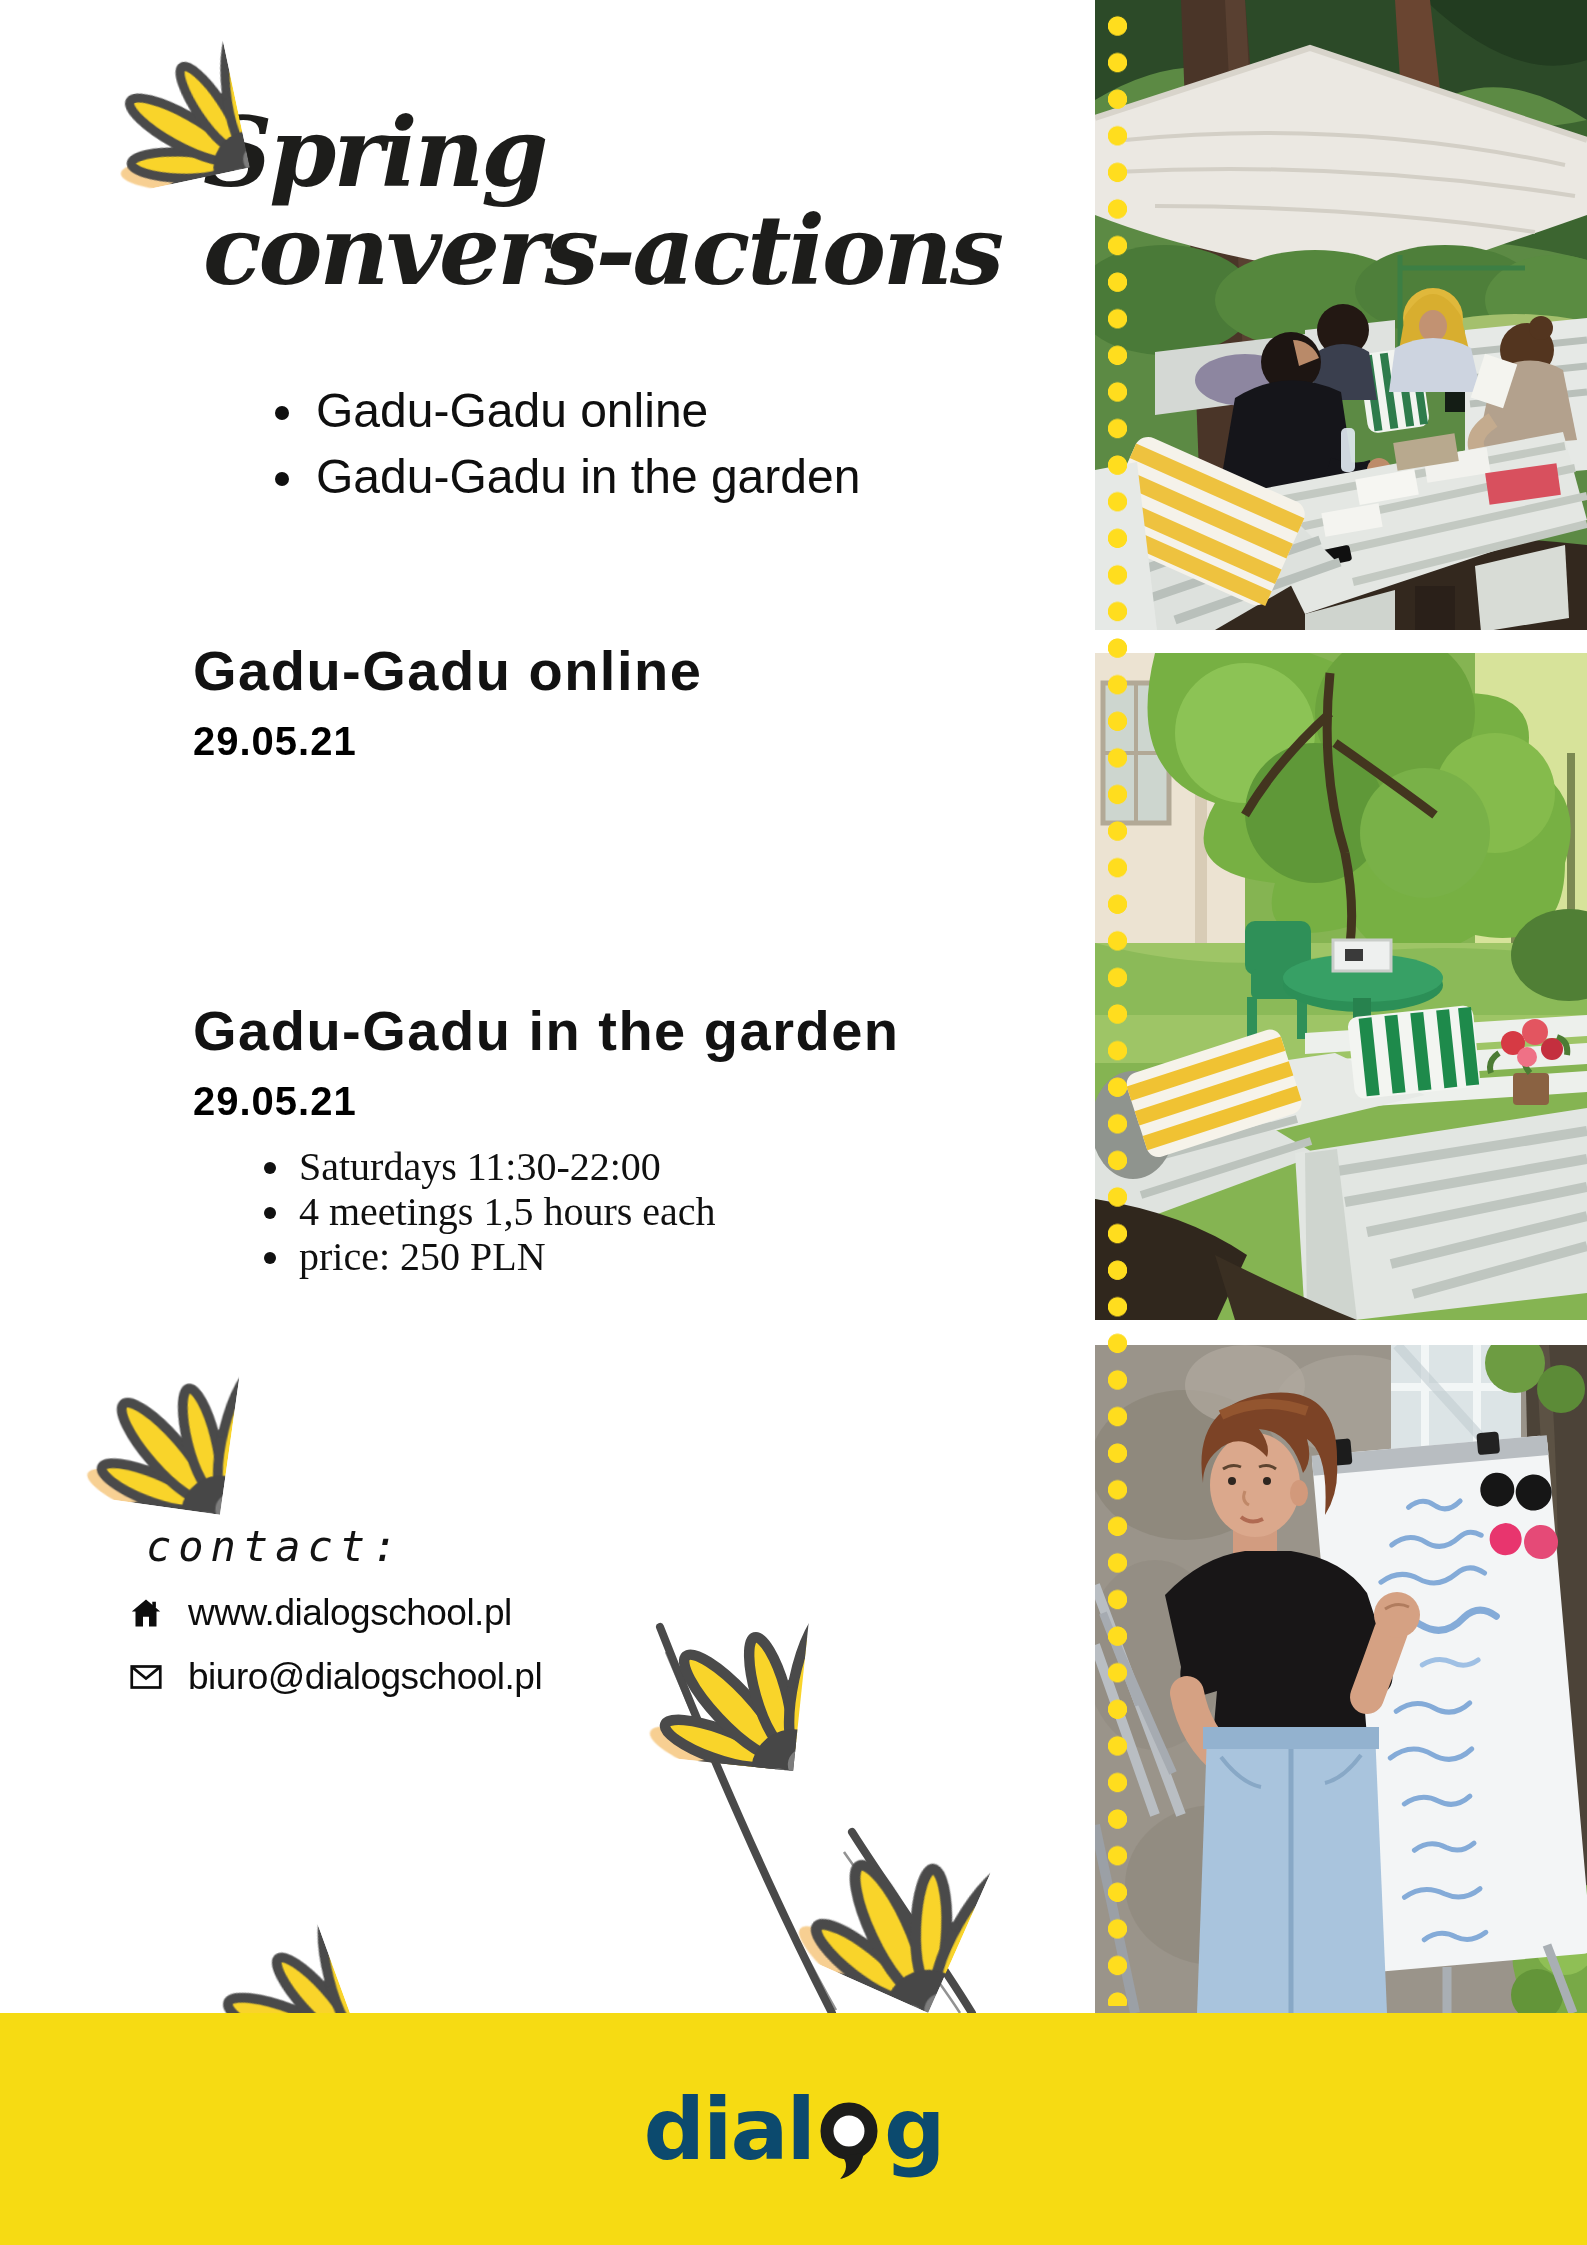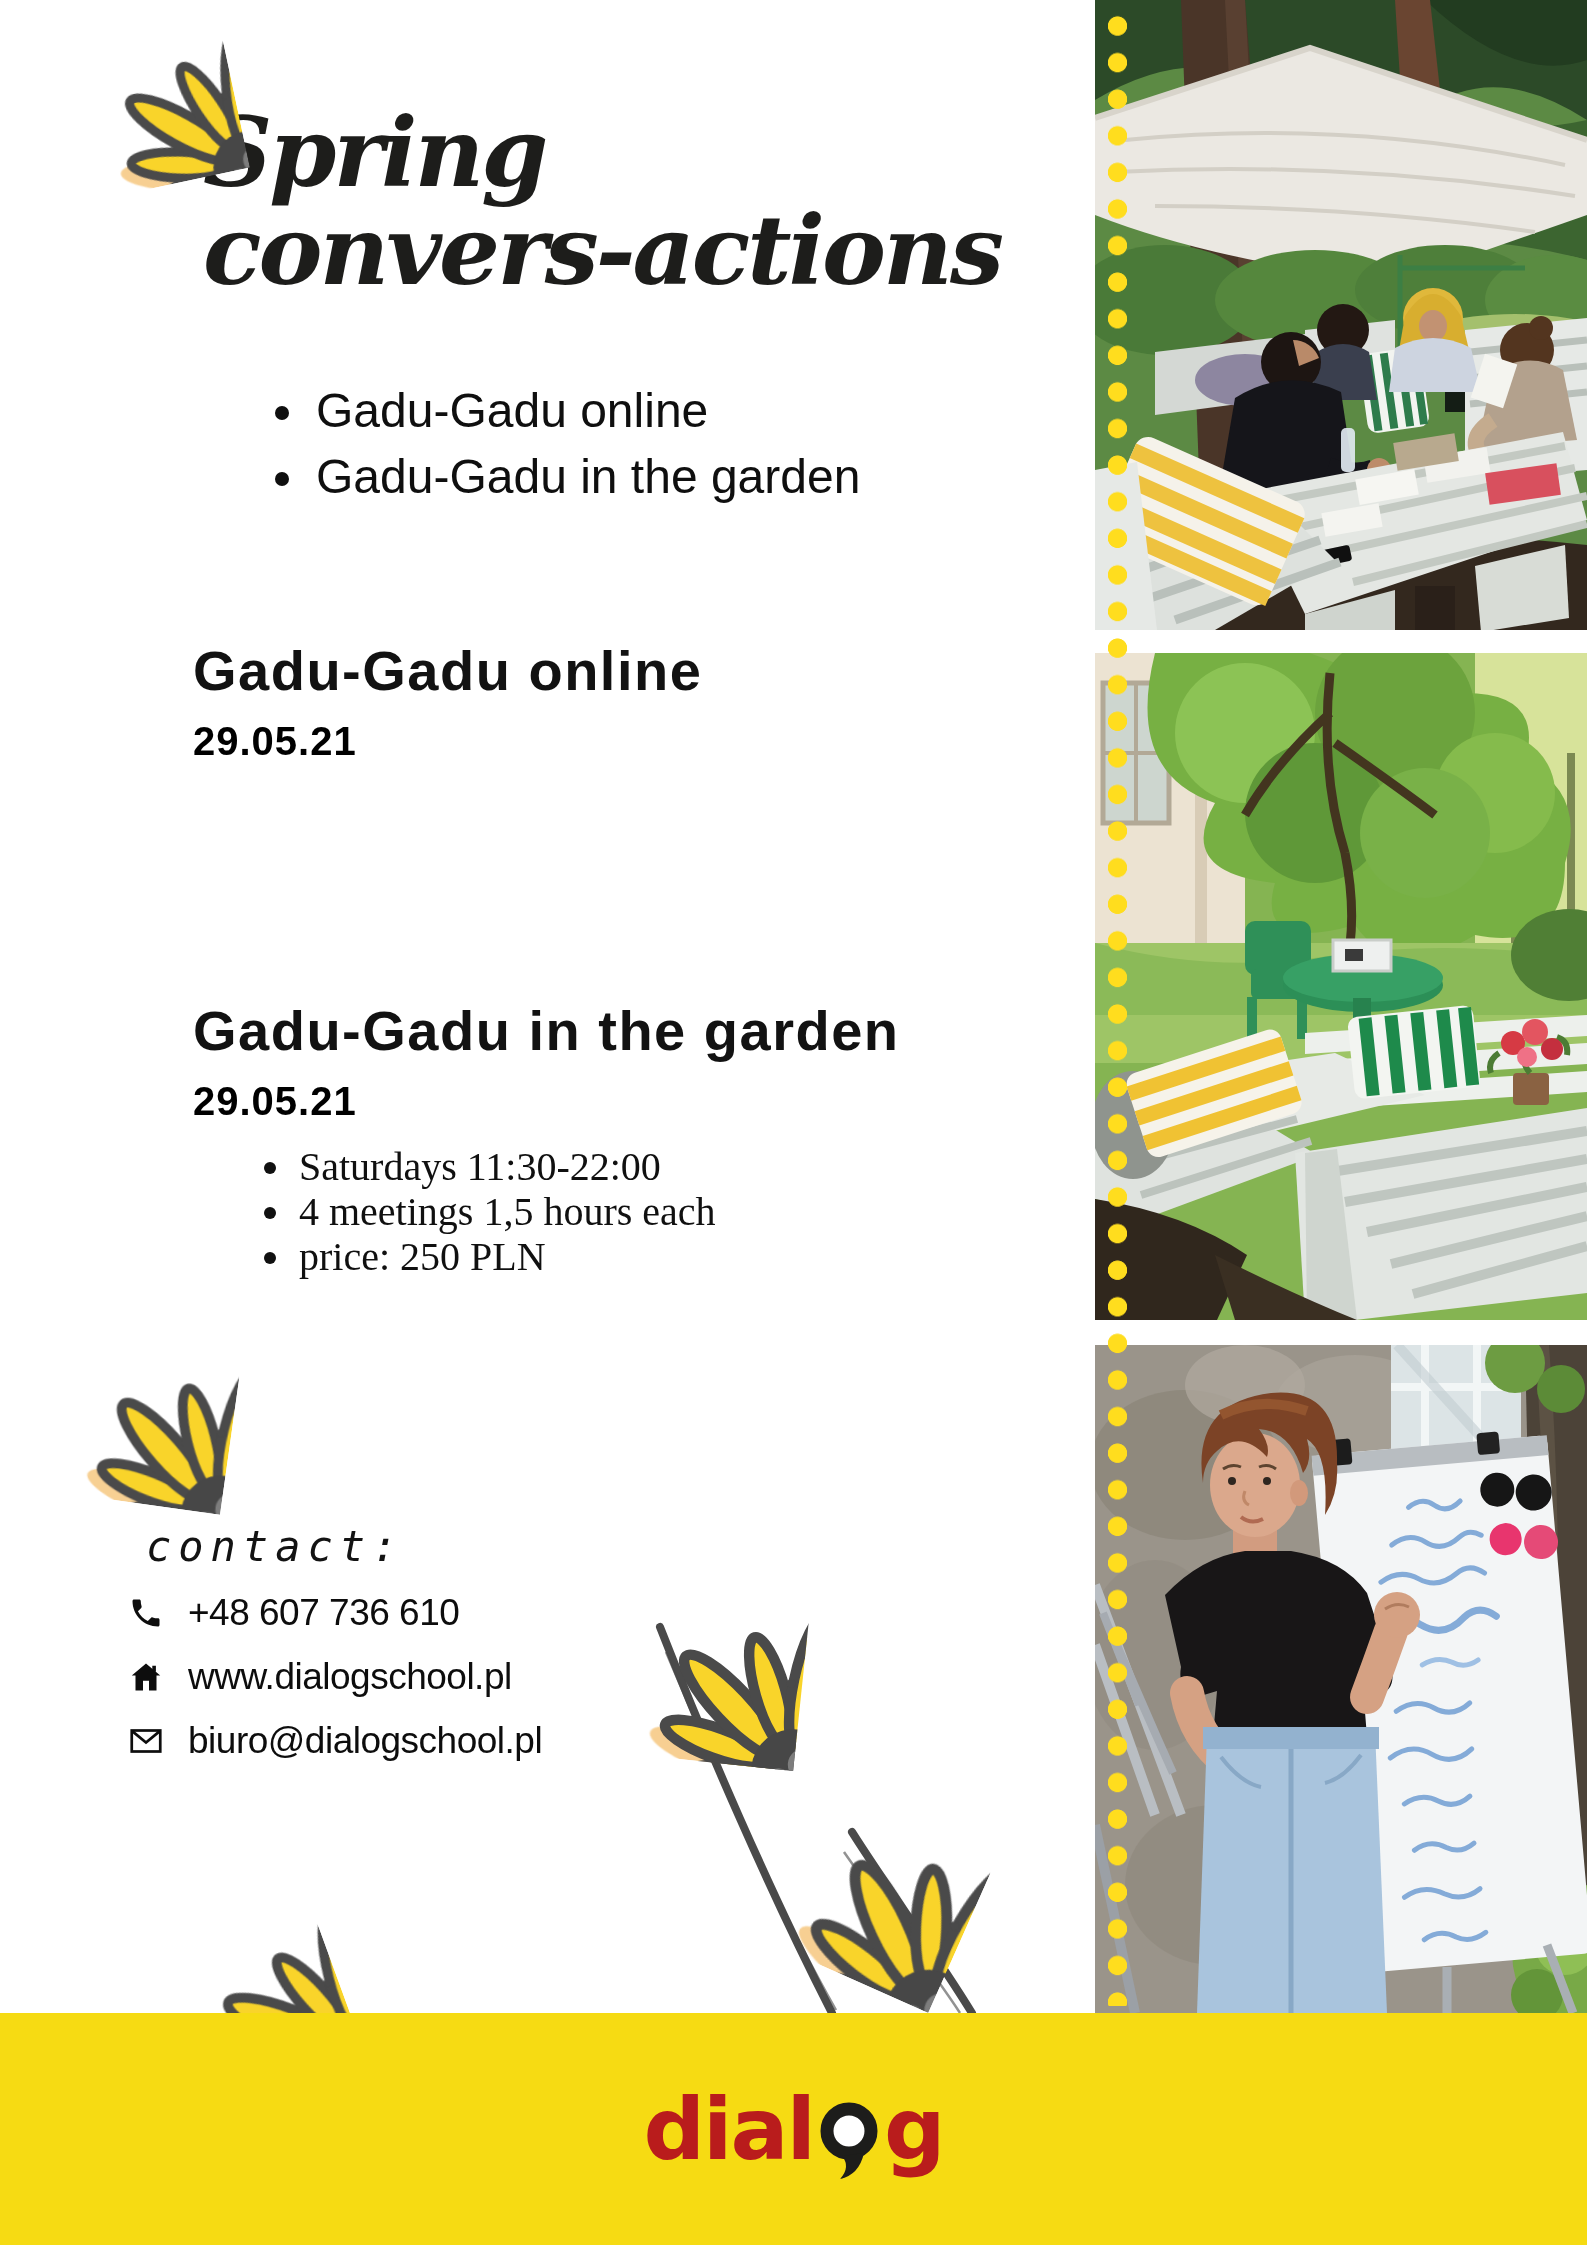--- a/index.html
+++ b/index.html
@@ -75,21 +75,21 @@
   .stems{left:470px; top:1412px; width:560px; height:601px; z-index:1;}
 
   
   .footer{
     left:0; top:2013px; width:1587px; height:232px; z-index:4;
     background:#F6DB13; display:flex; align-items:center; justify-content:center;
   }
   .logo{
     display:flex; align-items:flex-end; line-height:1;
     font-family:"DejaVu Sans",sans-serif; font-weight:bold;
-    font-size:86px; letter-spacing:-2px; color:#b91c1c;
+    font-size:86px; letter-spacing:-2px; color:#0c4a6e;
   }
   .logo .bubble-o{width:64px; height:94px; margin:0 3px -14px 3px;}
 </style>
 </head>
 <body>
 
 <div class="page">
 
   <svg width="0" height="0" style="position:absolute" aria-hidden="true">
     <defs>
@@ -147,26 +147,20 @@
     <p class="date">29.05.21</p>
     <ul>
       <li>Saturdays 11:30-22:00</li>
       <li>4 meetings 1,5 hours each</li>
       <li>price: 250 PLN</li>
     </ul>
   </div>
 
   <div class="layer contact">
     <p class="heading">contact:</p>
-    <div class="contact-row">
-      <svg class="cicon" viewBox="0 0 24 24">
-        <path fill="#0d0d0d" d="M6.62 10.79c1.44 2.83 3.76 5.14 6.59 6.59l2.2-2.2c.27-.27.67-.36 1.02-.24 1.12.37 2.33.57 3.57.57.55 0 1 .45 1 1V20c0 .55-.45 1-1 1-9.39 0-17-7.61-17-17 0-.55.45-1 1-1h3.5c.55 0 1 .45 1 1 0 1.25.2 2.45.57 3.57.11.35.03.74-.25 1.02l-2.2 2.2z"></path>
-      </svg>
-      <span class="ctext">+48 607 736 610</span>
-    </div>
     <div class="contact-row">
       <svg class="cicon" viewBox="0 0 24 24">
         <path fill="#0d0d0d" d="M12 3 L2.5 11 L5 11 L5 21 L10 21 L10 14.5 L14 14.5 L14 21 L19 21 L19 11 L21.5 11 Z"></path>
         <rect x="16.2" y="4.5" width="2.4" height="4" fill="#0d0d0d"></rect>
       </svg>
       <span class="ctext">www.dialogschool.pl</span>
     </div>
     <div class="contact-row">
       <svg class="cicon" viewBox="0 0 24 24">
         <rect x="2.5" y="5" width="19" height="14" fill="none" stroke="#0d0d0d" stroke-width="1.8"></rect>

